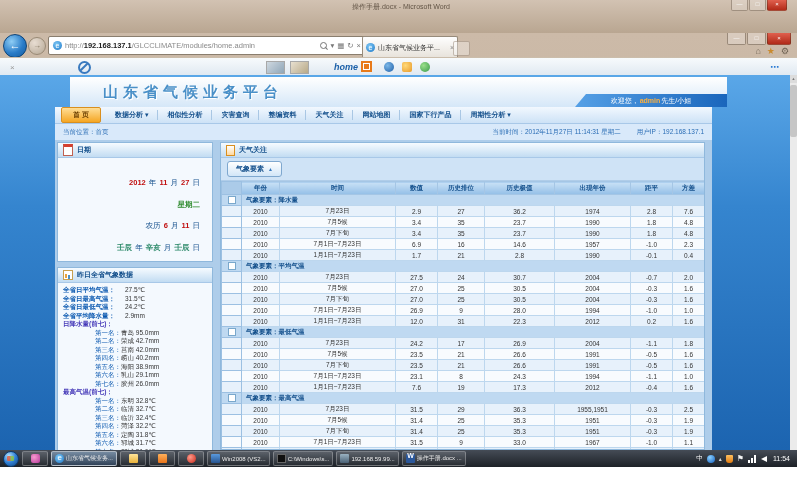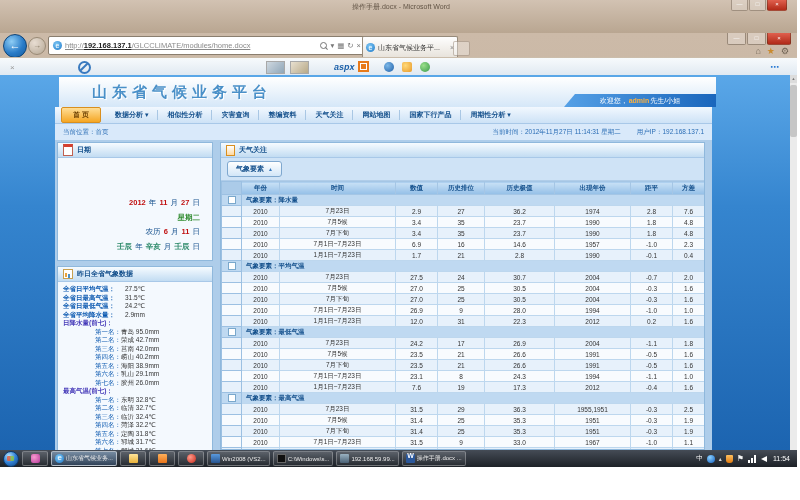--- a/index.html
+++ b/index.html
@@ -20,22 +20,22 @@
     background:radial-gradient(circle at 35% 30%,#8ecdf5 0%,#2a7cc8 55%,#145a9c 100%);
     border:1px solid #0f4478;color:#fff;font-size:11px;text-align:center;line-height:21px;}
   .btn-fwd{position:absolute;left:28px;top:4px;width:16px;height:16px;border-radius:50%;
     background:radial-gradient(circle at 35% 30%,#e8ddd2,#b5a794);border:1px solid #998a76;
     color:#847764;font-size:8px;text-align:center;line-height:15px;}
   .address-bar{position:absolute;left:48px;top:3px;width:308px;height:17px;background:#fff;
     border:1px solid #8a7e6e;border-radius:2px;display:flex;align-items:center;padding:0 4px;
     font-size:7.5px;white-space:nowrap;overflow:hidden;}
   .fav-e{width:9px;height:9px;border-radius:50%;background:radial-gradient(circle at 40% 35%,#7ec8f5,#1e78c8);
     color:#fff;font-size:7px;line-height:9px;text-align:center;margin-right:3px;flex:none;}
-  .url-scheme,.url-path{color:#8a8a8a;text-decoration:underline;}
-  .url-host{color:#222;font-weight:bold;text-decoration:underline;}
+  .url-scheme,.url-path{color:#8a8a8a;}
+  .url-host{color:#222;font-weight:bold;}
   .addr-ctrls{margin-left:auto;display:flex;align-items:center;gap:3px;color:#777;font-size:7.5px;flex:none;}
   .mag{width:5px;height:5px;border:1px solid #777;border-radius:50%;position:relative;}
   .mag::after{content:"";position:absolute;width:3px;height:1px;background:#777;transform:rotate(45deg);
     right:-2px;bottom:-1px;}
   .tab{position:absolute;left:362px;top:3px;width:88px;height:21px;
     background:linear-gradient(#fefefe,#e7e2da);border:1px solid #97old;border:1px solid #978b7b;border-bottom:none;
     border-radius:2px 2px 0 0;display:flex;align-items:center;padding:0 3px;font-size:7px;color:#333;
     white-space:nowrap;overflow:hidden;}
   .tab-title{overflow:hidden;text-overflow:ellipsis;}
   .tab-close{margin-left:auto;color:#888;font-size:7px;flex:none;}
@@ -67,21 +67,21 @@
   .ci2{left:402px;background:radial-gradient(circle at 35% 35%,#ffd97a,#e89a2a);border-radius:2px;}
   .ci3{left:420px;background:radial-gradient(circle at 35% 35%,#9adf8a,#3a9a4a);}
   .cmd-more{position:absolute;right:18px;color:#2b7bd4;font-size:9px;font-weight:bold;}
   
   .viewport{position:absolute;left:0;top:42px;width:797px;height:375px;
     background:linear-gradient(180deg,#5aa7e8 0%,#3585cf 35%,#1c64b0 100%);overflow:hidden;}
   .scrollbar{position:absolute;right:0;top:0;width:7px;height:100%;background:#ebebeb;}
   .sb-up{height:8px;background:#dcdcdc;font-size:4px;color:#777;text-align:center;line-height:8px;}
   .sb-thumb{margin-top:2px;height:52px;background:#c6c6c6;border-radius:2px;}
   .page{position:absolute;left:55px;top:0;width:657px;height:100%;}
-  .page-header{position:absolute;left:4px;top:2px;width:100%;height:30px;
+  .page-header{position:absolute;left:15px;top:2px;width:100%;height:30px;
     background:linear-gradient(#ffffff,#d5e7f8);}
   .site-title{position:absolute;left:33px;top:6px;font-size:15px;font-weight:bold;color:#4a90c8;
     letter-spacing:5px;text-shadow:1px 1px 0 #fff;}
   .welcome{position:absolute;right:0;bottom:0;height:13px;width:152px;
     background:linear-gradient(90deg,#55a0e6,#1a66bc);clip-path:polygon(11px 0,100% 0,100% 100%,0 100%);
     font-size:7px;color:#fff;display:flex;align-items:center;justify-content:center;white-space:nowrap;}
   .welcome .usr{color:#ffb13d;font-weight:bold;margin:0 1px;}
   .page-nav{position:absolute;left:0;top:32px;width:100%;height:17px;
     background:linear-gradient(#f2f8fe,#cde2f6);border-bottom:1px solid #a8c8e8;
     display:flex;align-items:center;padding-left:6px;font-size:7px;box-sizing:border-box;}
@@ -96,22 +96,22 @@
   
   .sidebar{position:absolute;left:2px;top:2px;width:156px;bottom:0;overflow:hidden;}
   .panel{border:1px solid #8fb8dc;background:#f4f9fe;}
   .panel-title{height:14px;background:linear-gradient(#f6fbff,#c2dcf2);border-bottom:1px solid #a8c8e8;
     display:flex;align-items:center;gap:4px;padding:0 5px;font-size:7px;font-weight:bold;color:#14508c;}
   .cal-ico{width:8px;height:8px;background:#fff;border:1px solid #c06050;border-top:3px solid #d44030;flex:none;}
   .chart-ico{width:8px;height:8px;flex:none;position:relative;background:#fff;border:1px solid #c8a050;}
   .chart-ico::after{content:"";position:absolute;left:1px;bottom:1px;width:2px;height:4px;background:#e8a33d;
     box-shadow:3px 1px 0 #4a90c8;}
   .doc-ico{width:7px;height:9px;background:linear-gradient(#fff,#ffd9a0);border:1px solid #d98f1f;flex:none;}
-  .date-body{display:flex;flex-direction:column;align-items:flex-end;gap:5px;
-    padding:20px 12px 9px;font-size:7.5px;line-height:9.5px;margin-top:20px;}
+  .date-body{display:flex;flex-direction:column;align-items:flex-end;gap:12px;
+    padding:20px 12px 9px;font-size:7.5px;line-height:9.5px;}
   .seg-num{color:#c01010;font-weight:bold;margin:0 1px;}
   .seg-unit{color:#14508c;}
   .seg-gz{color:#2d8a6a;font-weight:bold;margin:0 1px;}
   .seg-week{color:#2d8a2d;font-weight:bold;}
   .weather-panel{margin-top:5px;}
   .weather-body{padding:3px 0 4px;font-size:6.5px;line-height:8.5px;white-space:nowrap;}
   .stat-line{display:flex;padding-left:5px;}
   .s-lbl{color:#0a58b0;font-weight:bold;width:62px;}
   .s-val{color:#333;}
   .sec-head{color:#4438b8;font-weight:bold;padding-left:5px;}
@@ -192,21 +192,21 @@
   </div>
 
   <div class="browser">
     <div class="btn-back">←</div>
     <div class="btn-fwd">→</div>
 
     <div class="address-bar">
       <span class="fav-e">e</span>
       <span class="url-scheme">http://</span>
         <span class="url-host">192.168.137.1</span>
-        <span class="url-path">/GLCCLIMATE/modules/home.docx</span>
+        <span class="url-path">/GLCCLIMATE/modules/home.admin</span>
       <span class="addr-ctrls">
         <span class="mag"></span>
         <span>▾</span>
         <span>▦</span>
         <span>↻</span>
         <span>×</span>
       </span>
     </div>
 
     <div class="tab">
@@ -226,21 +226,21 @@
       <span class="star">★</span>
       <span>⚙</span>
     </div>
 
     <div class="cmd-row">
       <span class="cmd-x">×</span>
       <span class="cmd-slash"></span>
       <span class="thumb t1"></span>
       <span class="thumb t2"></span>
       <span class="bing">
-        <span class="bing-txt">aspx</span>
+        <span class="bing-txt">home</span>
         <span class="bing-box"></span>
       </span>
       <span class="cmd-ico ci1"></span>
       <span class="cmd-ico ci2"></span>
       <span class="cmd-ico ci3"></span>
       <span class="cmd-more">⋯</span>
     </div>
 
     <div class="viewport">
       <div class="page">

